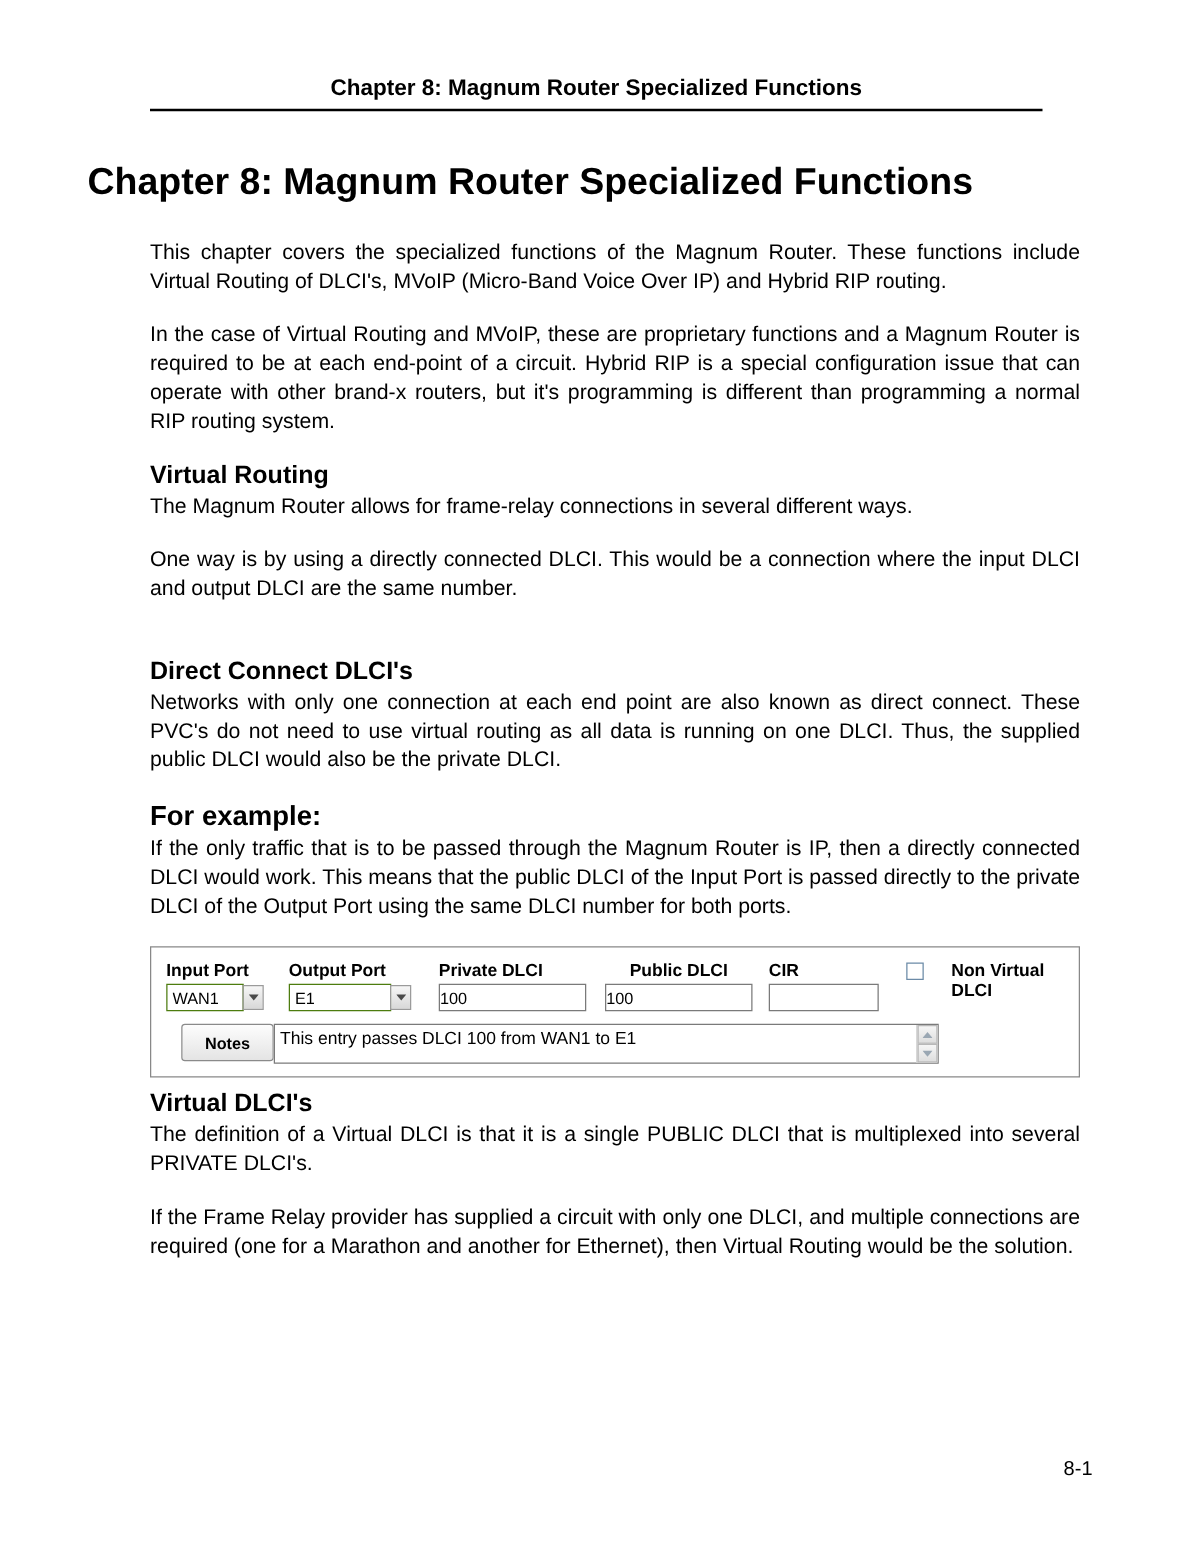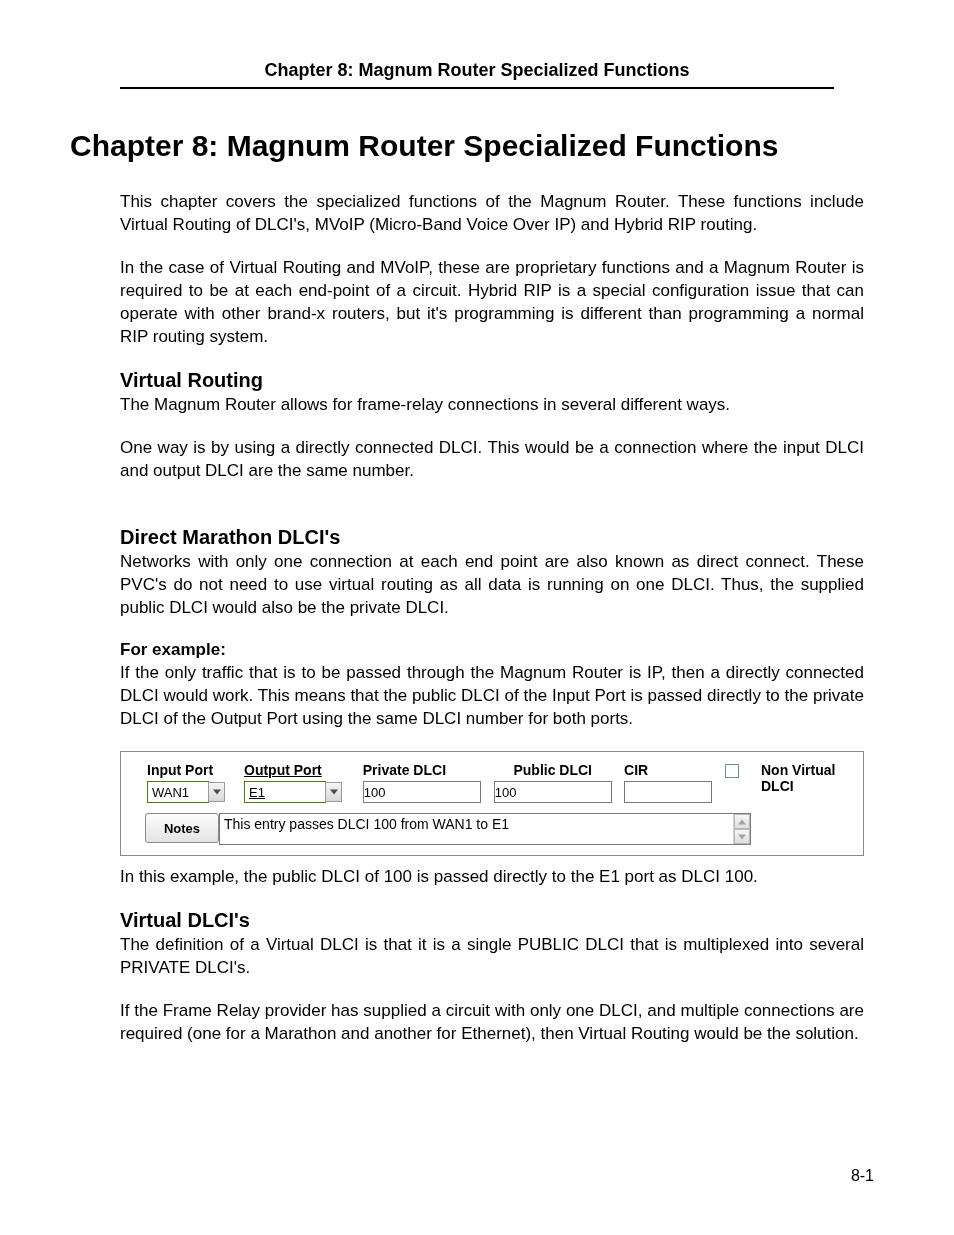--- a/index.html
+++ b/index.html
@@ -3,21 +3,21 @@
 <meta charset="utf-8">
 <style>
   * { box-sizing: border-box; margin: 0; padding: 0; }
   html, body { width: 954px; background: #fff; font-family: Arial, Helvetica, sans-serif; color: #000; }
   .page { width: 954px; min-height: 1235px; padding: 60px 70px 40px 70px; position: relative; }
   .running-header { text-align: center; font-weight: bold; font-size: 18px; padding-bottom: 6px; border-bottom: 2px solid #000; margin: 0 50px 40px 50px; }
   .chapter-title { font-size: 30px; font-weight: bold; margin-bottom: 28px; }
   .body-block { margin-left: 50px; margin-right: 20px; }
   .para { font-size: 17px; line-height: 1.35; text-align: justify; margin-bottom: 20px; }
   .h2 { font-size: 20px; font-weight: bold; margin-top: 10px; margin-bottom: 2px; }
-  .h3 { font-size: 17px; font-weight: bold; margin-bottom: 2px; }
+  .h3 { font-size: 22px; font-weight: bold; margin-bottom: 2px; }
   .figure { border: 1px solid #888; padding: 10px 12px 10px 12px; margin: 8px 0 10px 0; font-family: Arial, sans-serif; font-size: 14px; }
   .fig-row1 { display: flex; align-items: flex-start; gap: 12px; }
   .fig-col { display: flex; flex-direction: column; }
   .fig-col label { font-weight: bold; font-size: 14px; margin-bottom: 3px; white-space: nowrap; }
   .win-select { position: relative; display: flex; align-items: center; height: 22px; }
   .win-select input { height: 22px; border: 1px solid #4d7c0f; background: #fff; font-size: 13px; padding: 0 4px; }
   .win-select .caret { width: 17px; height: 20px; background: linear-gradient(#f6f6f6,#d8d8d8); border: 1px solid #9b9b9b; display: flex; align-items: center; justify-content: center; margin-left: -1px; }
   .caret svg { width: 8px; height: 6px; }
   .tx { height: 22px; border: 1px solid #7a7a7a; background: #fff; font-size: 13px; padding: 0 0; }
   .cb-wrap { display: flex; align-items: flex-start; gap: 22px; margin-top: 0; justify-content: flex-end; }
@@ -44,41 +44,41 @@
 
     <p class="para">This chapter covers the specialized functions of the Magnum Router.  These functions include Virtual Routing of DLCI's, MVoIP (Micro-Band Voice Over IP) and Hybrid RIP routing.</p>
     <p class="para">In the case of Virtual Routing and MVoIP, these are proprietary functions and a Magnum Router is required to be at each end-point of a circuit.  Hybrid RIP is a special configuration issue that can operate with other brand-x routers, but it's programming is different than programming a normal RIP routing system.</p>
 
     <h2 class="h2">Virtual Routing</h2>
     <p class="para">The Magnum Router allows for frame-relay connections in several different ways.</p>
     <p class="para">One way is by using a directly connected DLCI.  This would be a connection where the input DLCI and output DLCI are the same number.</p>
 
     <div style="height:14px;"></div>
 
-    <h2 class="h2">Direct Marathon DLCI's</h2>
+    <h2 class="h2">Direct Connect DLCI's</h2>
     <p class="para">Networks with only one connection at each end point are also known as direct connect.  These PVC's do not need to use virtual routing as all data is running on one DLCI.  Thus, the supplied public DLCI would also be the private DLCI.</p>
 
     <div class="h3">For example:</div>
     <p class="para">If the only traffic that is to be passed through the Magnum Router is IP, then a directly connected DLCI would work.  This means that the public DLCI of the Input Port is passed directly to the private DLCI of the Output Port using the same DLCI number for both ports.</p>
 
     <div class="figure">
       <div class="fig-row1">
-        <div class="fig-col" style="width:86px;margin-left:14px;">
+        <div class="fig-col" style="width:86px;">
           <label>Input Port</label>
           <div class="win-select">
             <input style="width: 62px;" readonly="" value="WAN1">
             <div class="caret">
               <svg viewBox="0 0 10 6">
                   <path d="M0 0 L10 0 L5 6 Z" fill="#4a4a4a"></path>
                 </svg>
             </div>
           </div>
         </div>
 
-        <div class="fig-col" style="width:108px;text-decoration:underline;">
+        <div class="fig-col" style="width:108px;">
           <label>Output Port</label>
           <div class="win-select">
             <input style="width: 82px;" readonly="" value="E1">
             <div class="caret">
               <svg viewBox="0 0 10 6">
                   <path d="M0 0 L10 0 L5 6 Z" fill="#4a4a4a"></path>
                 </svg>
             </div>
           </div>
         </div>
@@ -118,21 +118,20 @@
               <svg viewBox="0 0 10 6">
                   <path d="M0 0 L10 0 L5 6 Z"></path>
                 </svg>
             </div>
           </div>
         </div>
         <div style="width:100px;"></div>
       </div>
     </div>
 
-    <p class="para">In this example, the public DLCI of 100 is passed directly to the E1 port as DLCI 100.</p>
 
     <h2 class="h2">Virtual DLCI's</h2>
     <p class="para">The definition of a Virtual DLCI is that it is a single PUBLIC DLCI that is multiplexed into several PRIVATE DLCI's.</p>
     <p class="para">If the Frame Relay provider has supplied a circuit with only one DLCI, and multiple connections are required (one for a Marathon and another for Ethernet), then Virtual Routing would be the solution.</p>
 
   </div>
 
   <div class="page-number">8-1</div>
 </div>
 

